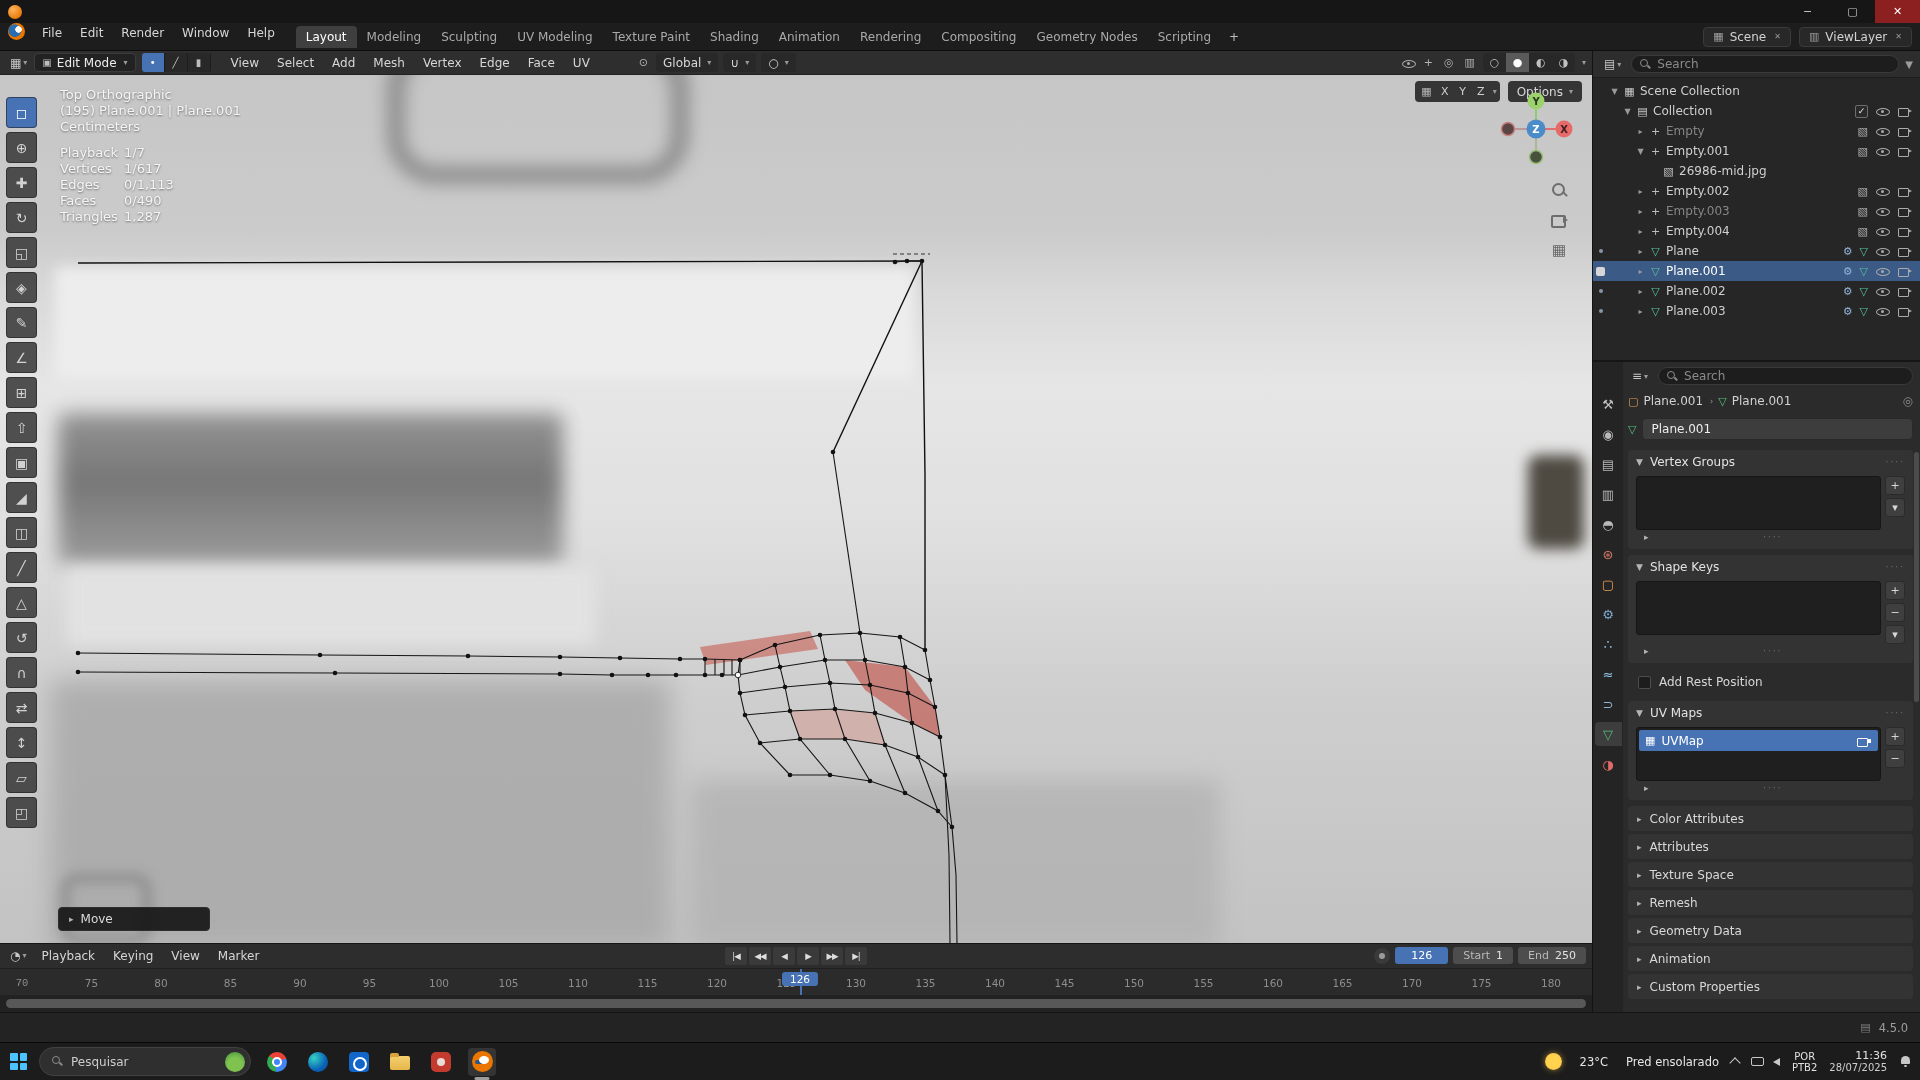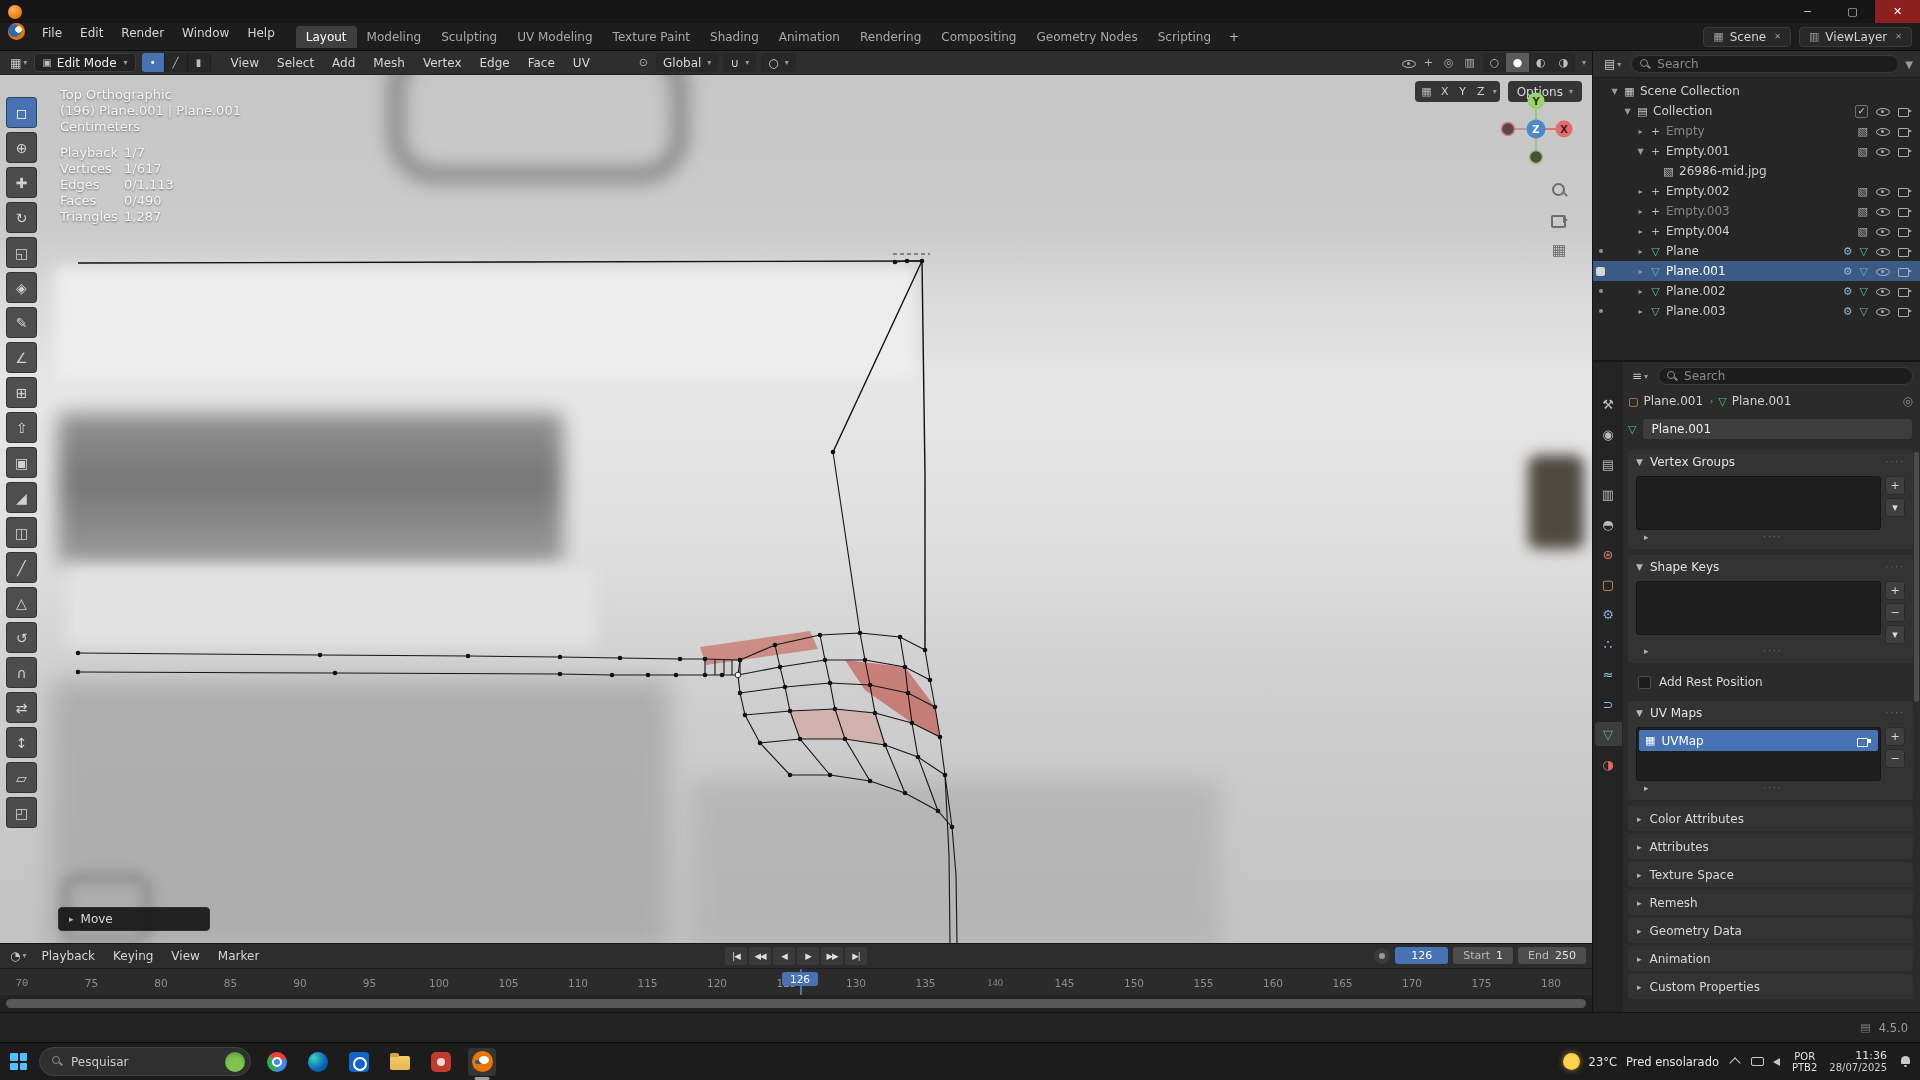--- a/index.html
+++ b/index.html
@@ -176,21 +176,21 @@
 .app-outlook{width:20px;height:20px;border-radius:4px;background:#1266c9;position:relative}
 .app-outlook::after{content:"";position:absolute;left:4px;top:5px;width:10px;height:10px;border:2.5px solid #fff;border-radius:50%}
 .app-folder{width:20px;height:14px;background:linear-gradient(180deg,#f3cf6e,#e8b64c);border-radius:2px;position:relative;margin-top:3px}
 .app-folder::before{content:"";position:absolute;left:0;top:-3px;width:9px;height:4px;background:#d9a43e;border-radius:2px 2px 0 0}
 .app-red{width:20px;height:20px;border-radius:5px;background:#c23b2e;position:relative}
 .app-red::after{content:"";position:absolute;inset:6px;border-radius:50%;background:#eadbd9}
 .app-blender{width:21px;height:21px;border-radius:50%;background:#ea7600;position:relative}
 .app-blender::after{content:"";position:absolute;left:7px;top:5px;width:10px;height:8px;background:#fff;border-radius:50%}
 .app-blender::before{content:"";position:absolute;left:3px;top:9px;width:8px;height:4px;background:#265787;border-radius:2px}
 .tb-right{position:absolute;right:8px;display:flex;align-items:center;gap:12px;height:100%}
-.weather{display:flex;align-items:center;gap:9px;color:#e6e6e6;font-size:11.5px}
+.weather{display:flex;align-items:center;gap:18px;color:#e6e6e6;font-size:11.5px}
 .w-sun{width:17px;height:17px;border-radius:50%;background:radial-gradient(circle,#ffd34d 55%,#f3a93c);box-shadow:0 0 6px rgba(255,211,77,.5);flex:none}
 .t-chev{width:8px;height:8px;border-left:1.6px solid #c8c8c8;border-top:1.6px solid #c8c8c8;transform:rotate(45deg);margin-top:3px}
 .tray{display:flex;align-items:center;gap:9px}
 .t-net{width:13px;height:9px;border:1.5px solid #c8c8c8;border-radius:2px}
 .t-vol{width:0;height:0;border-top:4px solid transparent;border-bottom:4px solid transparent;border-right:7px solid #c8c8c8}
 .t-lang{display:flex;flex-direction:column;align-items:center;font-size:10px;line-height:11px;color:#e2e2e2}
 .t-clock{display:flex;flex-direction:column;align-items:flex-end;font-size:11px;line-height:12px;color:#e2e2e2}
 .t-clock .d{font-size:10px;color:#cfcfcf}
 .t-bell{width:13px;height:13px;position:relative}
 .t-bell::before{content:"";position:absolute;left:2px;top:1px;right:2px;bottom:4px;background:#c8c8c8;border-radius:5px 5px 1px 1px}
@@ -426,21 +426,21 @@
           <span class="tool-btn">↺</span>
           <span class="tool-btn">∩</span>
           <span class="tool-btn">⇄</span>
           <span class="tool-btn">↕</span>
           <span class="tool-btn">▱</span>
           <span class="tool-btn">◰</span>
         </div>
 
       <div class="vp-overlay">
         <div class="line">Top Orthographic</div>
-        <div class="line">(196) Plane.001 | Plane.001</div>
+        <div class="line">(195) Plane.001 | Plane.001</div>
         <div class="line">Centimeters</div>
         <div class="stat-block">
             <div class="stat-row">
               <span class="stat-label">Playback</span>
               <span class="stat-value">1/7</span>
             </div>
             <div class="stat-row">
               <span class="stat-label">Vertices</span>
               <span class="stat-value">1/617</span>
             </div>
@@ -544,21 +544,21 @@
           <span class="tick" style="left: 300px;">90</span>
           <span class="tick" style="left: 369.5px;">95</span>
           <span class="tick" style="left: 439px;">100</span>
           <span class="tick" style="left: 508.5px;">105</span>
           <span class="tick" style="left: 578px;">110</span>
           <span class="tick" style="left: 647.5px;">115</span>
           <span class="tick" style="left: 717px;">120</span>
           <span class="tick" style="left: 786.5px;">125</span>
           <span class="tick" style="left: 856px;">130</span>
           <span class="tick" style="left: 925.5px;">135</span>
-          <span class="tick" style="left: 995px; font-family: Liberation Serif, serif;">140</span>
+          <span class="tick" style="left: 995px;">140</span>
           <span class="tick" style="left: 1064.5px;">145</span>
           <span class="tick" style="left: 1134px;">150</span>
           <span class="tick" style="left: 1203.5px;">155</span>
           <span class="tick" style="left: 1273px;">160</span>
           <span class="tick" style="left: 1342.5px;">165</span>
           <span class="tick" style="left: 1412px;">170</span>
           <span class="tick" style="left: 1481.5px;">175</span>
           <span class="tick" style="left: 1551px;">180</span>
         </div>
       <div class="tl-scroll">

